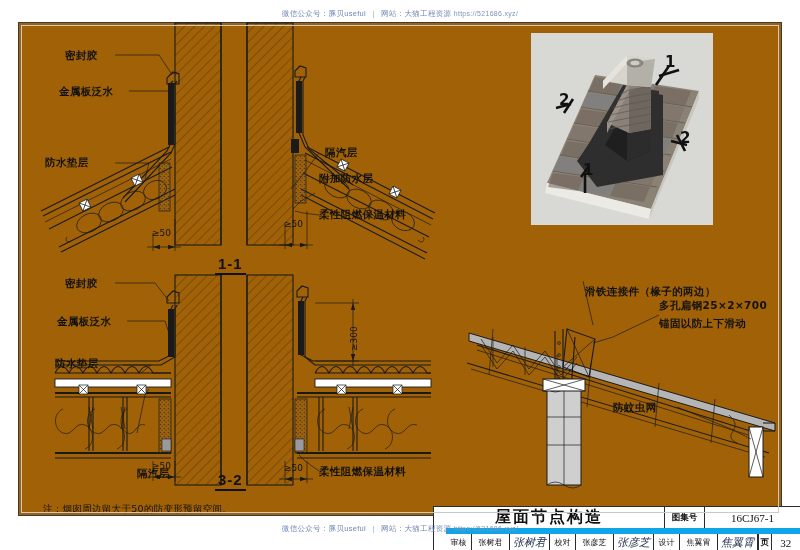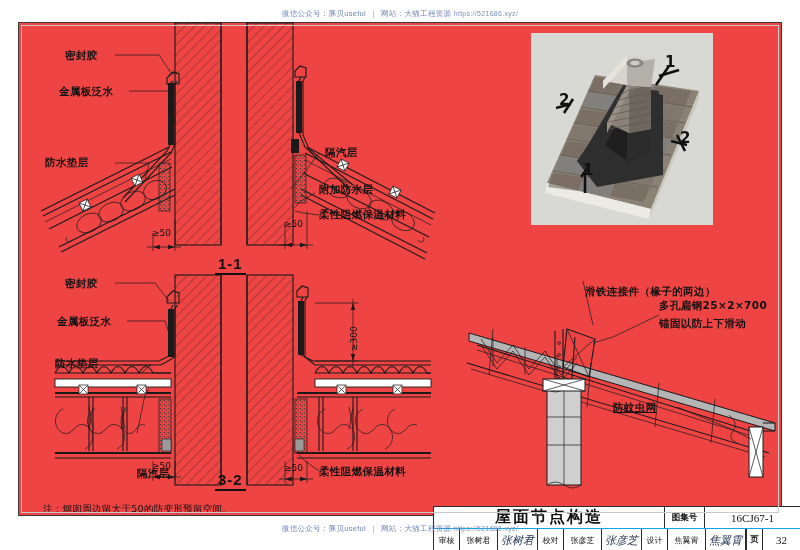--- a/index.html
+++ b/index.html
@@ -33,21 +33,21 @@
 
   
   #sheet {
     position: absolute;
     left: 18px;
     top: 22px;
     width: 764px;
     height: 494px;
     border: 1.6px solid #3b3b3b;
     box-sizing: border-box;
-    background: #ef4444;
+    background: #a16207;
   }
   #sheet::after{
     content:"";
     position:absolute; left:2px; top:2px; right:2px; bottom:2px;
     border:0.6px solid #c9c9c9;
     pointer-events:none;
   }
 
   .panel { position: absolute; }
 
@@ -130,21 +130,21 @@
     top: 483px;
     width: 368px;
     height: 46px;
     border: 1.4px solid #2b2b2b;
     box-sizing: border-box;
     display: flex;
     flex-direction: column;
     background: #fff;
   }
   #tb-row1 { display: flex; height: 29px; }
-  #tb-row2 { display: flex; height: 100%; border-top: 1px solid #0ea5e9; }
+  #tb-row2 { display: flex; height: 100%; border-top: 6px solid #0ea5e9; margin-left: 12px; }
   #tb-title {
     flex: 1 1 auto;
     display: flex; align-items: center; justify-content: center;
     font-family: "DejaVu Sans", sans-serif;
     font-size: 16px; font-weight: 700; color: #111;
     letter-spacing: 2px;
   }
   .tb-cell {
     display: flex; align-items: center; justify-content: center;
     border-left: 1px solid #2b2b2b;
@@ -295,21 +295,21 @@
 
         <path class="leader" d="M300 130 L282 154 L272 166"></path>
         <path class="leader" d="M296 170 L282 178 L274 186"></path>
         <path class="leader" d="M300 192 L284 190 L276 188"></path>
       </svg>
 
       <div class="lbl" style="left:46px; top:26px;">密封胶</div>
       <div class="lbl" style="left:40px; top:62px;">金属板泛水</div>
       <div class="lbl" style="left:26px; top:133px;">防水垫层</div>
       <div class="lbl" style="left:306px; top:123px;">隔汽层</div>
-      <div class="lbl" style="left:300px; top:160px;">附加防水层</div>
+      <div class="lbl" style="left:300px; top:149px;">附加防水层</div>
       <div class="lbl" style="left:300px; top:185px;">柔性阻燃保温材料</div>
 
       <div class="dim" style="left:133px; top:205px;">≥50</div>
       <div class="dim" style="left:265px; top:196px;">≥50</div>
     </div>
 
     <div class="sec-mark" style="left:196px; top:232px;">1-1</div>
 
     <div class="panel" style="left:0px; top:252px; width:440px; height:218px;">
       <svg width="440" height="218" viewBox="0 0 440 218">
@@ -576,21 +576,21 @@
         <path class="ink thin" d="M266 148 q10 8 4 16 q-6 8 4 12"></path>
 
         <path class="leader" d="M120 14 L130 58"></path>
         <path class="leader" d="M196 48 L150 70 L130 76"></path>
         <path class="leader" d="M214 140 L268 162 L288 172"></path>
       </svg>
 
       <div class="lbl" style="left:122px; top:0px;margin-top:18px;">滑铁连接件（椽子的两边）</div>
       <div class="lbl" style="left:196px; top:32px;">多孔扁钢25×2×700</div>
       <div class="lbl" style="left:196px; top:50px;">锚固以防上下滑动</div>
-      <div class="lbl" style="left:150px; top:134px;text-decoration:underline;">防蚊虫网</div>
+      <div class="lbl" style="left:150px; top:134px;">防蚊虫网</div>
 
     </div>
 
     <div id="titleblock">
       <div id="tb-row1">
         <div id="tb-title">屋面节点构造</div>
         <div class="tb-cell tb-key">图集号</div>
         <div class="tb-cell tb-val">16CJ67-1</div>
       </div>
       <div id="tb-row2">

